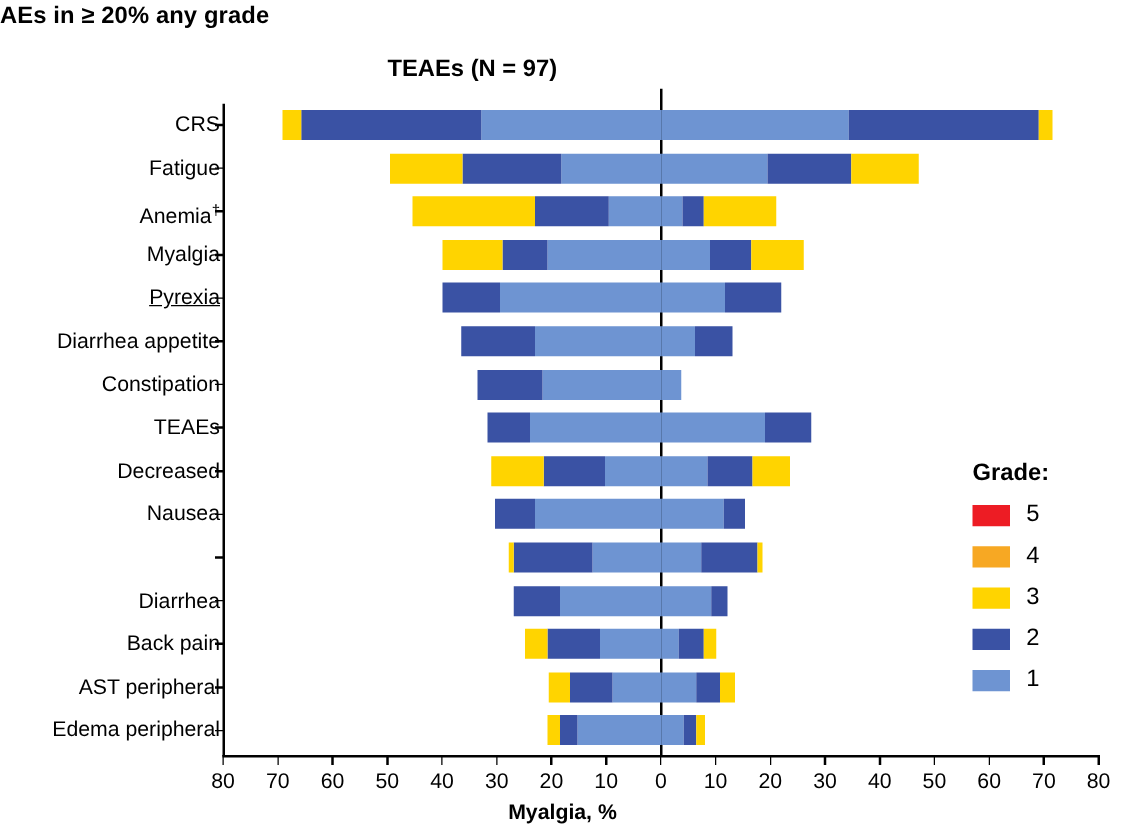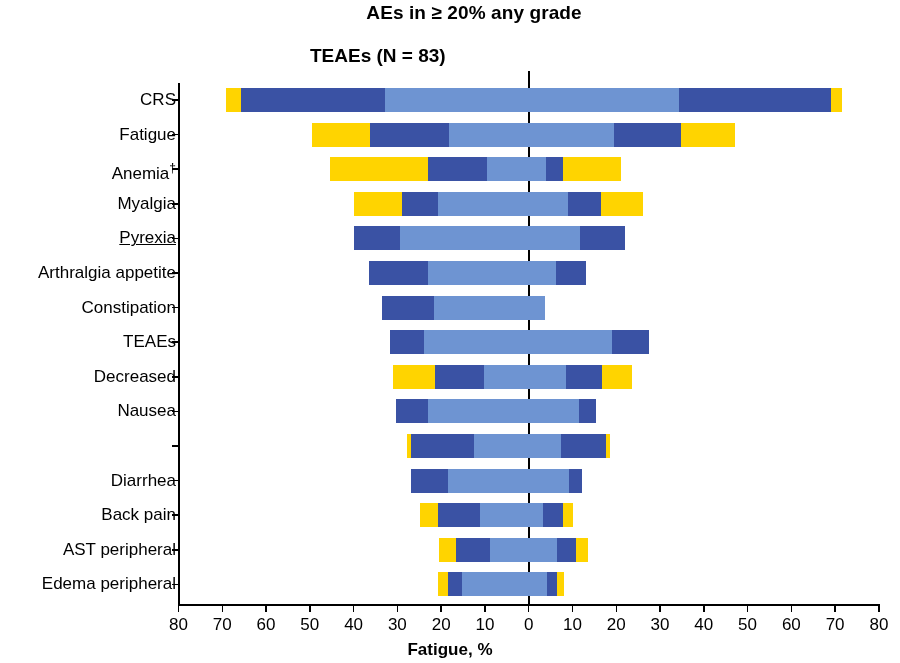--- a/index.html
+++ b/index.html
@@ -4,22 +4,22 @@
 <style>
   html,body{margin:0;padding:0;}
   body{
     width:900px;height:663px;background:#ffffff;
     font-family:"Liberation Sans", sans-serif;
     color:#000;overflow:hidden;position:relative;
   }
   #chart-root{position:absolute;inset:0;}
 
   .title{
-    position:absolute;left:0;right:0;top:2px;text-align:center;
-    font-size:19px;font-weight:bold;letter-spacing:0.1px;margin-left:48px;
+    position:absolute;left:0;right:0;top:2px;text-align:left;
+    font-size:19px;font-weight:bold;letter-spacing:0.1px;
   }
   .subtitle-row{position:absolute;top:45px;left:0;width:900px;height:26px;}
   .subtitle{position:absolute;font-size:19px;font-weight:bold;}
   #teae-label{left:310px;top:0;}
   #trae-label{left:555px;top:0;}
 
   
   .plot{position:absolute;left:0;top:0;width:900px;height:663px;}
   .axis-line{position:absolute;background:#000;}
   #y-axis-line{left:178px;top:83px;width:1.5px;height:522px;}
@@ -50,21 +50,21 @@
   .legend-label{font-size:19px;}
 </style>
 </head>
 <body>
 
 <div id="chart-root">
 
   <div class="title">AEs in ≥ 20% any grade</div>
 
   <div class="subtitle-row">
-    <div class="subtitle" id="teae-label">TEAEs (N = 83)</div>
+    <div class="subtitle" id="teae-label">TEAEs (N = 97)</div>
   </div>
 
   <div class="plot" id="plot">
     <div class="axis-line" id="y-axis-line"></div>
     <div class="axis-line" id="center-line"></div>
     <div class="axis-line" id="x-axis-line"></div>
   <div class="ytick" style="top: 99.25px;"></div>
       <div class="ylabel" style="top: 91px;">CRS</div>
       <div class="bar-row" style="top: 88px; left: 0px; width: 900px;">
         <div class="seg" style="left: 384.68px; width: 144.02px; background: rgb(110, 148, 210);"></div>
@@ -106,21 +106,21 @@
       </div>
       <div class="ytick" style="top: 237.65px;"></div>
       <div class="ylabel" style="top: 229.4px; text-decoration: underline;">Pyrexia</div>
       <div class="bar-row" style="top: 226.4px; left: 0px; width: 900px;">
         <div class="seg" style="left: 399.564px; width: 129.136px; background: rgb(110, 148, 210);"></div>
         <div class="seg" style="left: 354.476px; width: 45.0883px; background: rgb(58, 82, 164);"></div>
         <div class="seg" style="left: 528.7px; width: 51.2167px; background: rgb(110, 148, 210);"></div>
         <div class="seg" style="left: 579.917px; width: 45.0883px; background: rgb(58, 82, 164);"></div>
       </div>
       <div class="ytick" style="top: 272.25px;"></div>
-      <div class="ylabel" style="top: 264px;">Arthralgia appetite</div>
+      <div class="ylabel" style="top: 264px;">Diarrhea appetite</div>
       <div class="bar-row" style="top: 261px; left: 0px; width: 900px;">
         <div class="seg" style="left: 427.58px; width: 101.12px; background: rgb(110, 148, 210);"></div>
         <div class="seg" style="left: 369.359px; width: 58.2208px; background: rgb(58, 82, 164);"></div>
         <div class="seg" style="left: 528.7px; width: 27.1405px; background: rgb(110, 148, 210);"></div>
         <div class="seg" style="left: 555.841px; width: 30.2048px; background: rgb(58, 82, 164);"></div>
       </div>
       <div class="ytick" style="top: 306.85px;"></div>
       <div class="ylabel" style="top: 298.6px;">Constipation</div>
       <div class="bar-row" style="top: 295.6px; left: 0px; width: 900px;">
         <div class="seg" style="left: 433.708px; width: 94.9917px; background: rgb(110, 148, 210);"></div>
@@ -229,16 +229,41 @@
       <div class="xtick" style="left: 746.825px;"></div>
       <div class="xlabel" style="left: 727.575px;">50</div>
       <div class="xtick" style="left: 790.6px;"></div>
       <div class="xlabel" style="left: 771.35px;">60</div>
       <div class="xtick" style="left: 834.375px;"></div>
       <div class="xlabel" style="left: 815.125px;">70</div>
       <div class="xtick" style="left: 878.15px;"></div>
       <div class="xlabel" style="left: 858.9px;">80</div>
     </div>
 
-  <div class="xaxis-title">Fatigue, %</div>
-
+  <div class="xaxis-title">Myalgia, %</div>
+
+  <div class="legend">
+    <div class="legend-title">Grade:</div>
+    <div id="legend-items">
+        <div class="legend-item">
+          <div class="legend-swatch" style="background: rgb(237, 28, 36);"></div>
+          <div class="legend-label">5</div>
+        </div>
+        <div class="legend-item">
+          <div class="legend-swatch" style="background: rgb(247, 168, 35);"></div>
+          <div class="legend-label">4</div>
+        </div>
+        <div class="legend-item">
+          <div class="legend-swatch" style="background: rgb(255, 212, 0);"></div>
+          <div class="legend-label">3</div>
+        </div>
+        <div class="legend-item">
+          <div class="legend-swatch" style="background: rgb(58, 82, 164);"></div>
+          <div class="legend-label">2</div>
+        </div>
+        <div class="legend-item">
+          <div class="legend-swatch" style="background: rgb(110, 148, 210);"></div>
+          <div class="legend-label">1</div>
+        </div>
+      </div>
+  </div>
 
 </div>
 
 </body></html>

